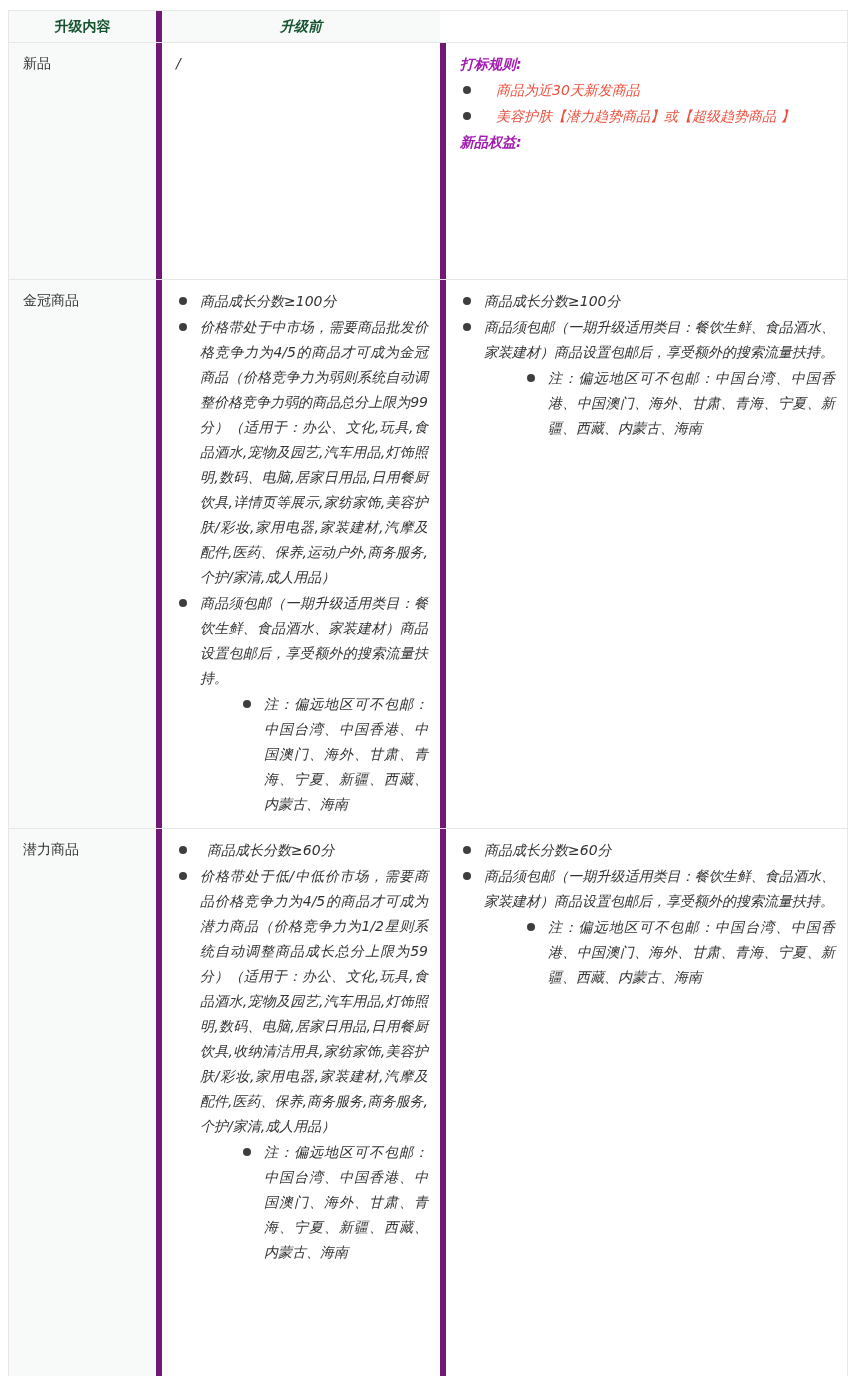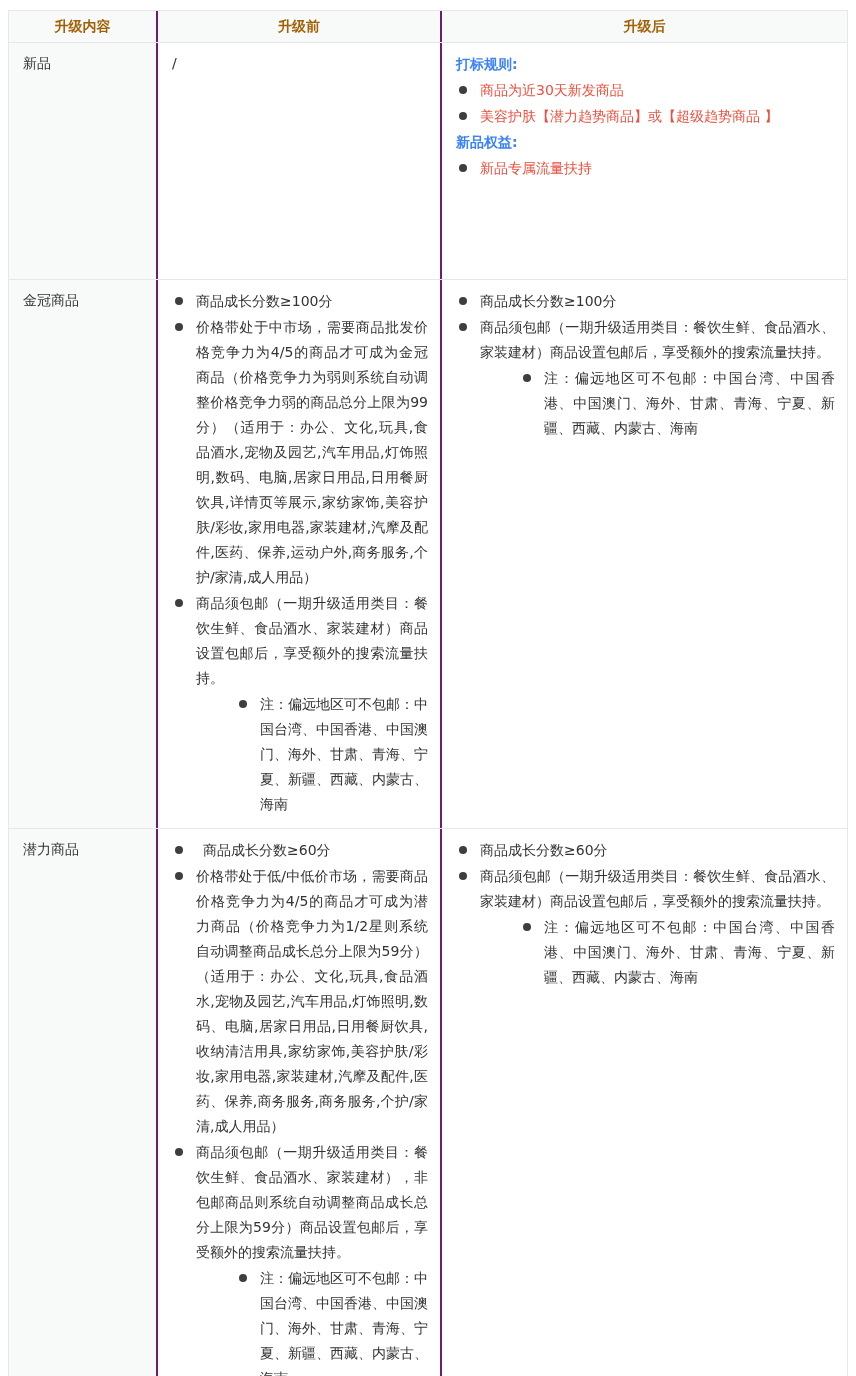--- a/index.html
+++ b/index.html
@@ -23,49 +23,49 @@
     grid-template-columns:147px 284px 1fr;
   }
   .trow + .trow { border-top:1px solid #e7e7e7; }
   .cell {
     padding:8px 12px 10px 14px;
     font-size:14px;
     line-height:25px;
     box-sizing:border-box;
     overflow:hidden;
   }
-  .cell + .cell { border-left:2px solid #701a75; }
+  .cell + .cell { border-left:6px solid #701a75;font-style:italic; }
 
   .header-row { min-height:31px; }
   .header-row .cell {
     background:#f8f9f9;
     text-align:center;
     font-weight:bold;
-    color:#a16207;
+    color:#14532d;
     padding:5px 8px;
     line-height:21px;
   }
   .label-cell { background:#f8f9f9; color:#333333; }
 
   .row-new { min-height:236px; }
   .row-gold { min-height:531px; }
   .row-potential { min-height:558px; }
 
-  .heading { font-weight:bold; color:#3b82f6; margin:1px 0; }
+  .heading { font-weight:bold; color:#a21caf; margin:1px 0; }
 
   .li { display:flex; margin:1px 0; }
   .bullet {
     flex:none;
     width:8px; height:8px;
     border-radius:50%;
     background:#3e3e3e;
     margin:8px 13px 0 3px;
   }
   .t { flex:1; text-align:justify; text-justify:inter-ideograph; }
-  .red { color:#ec4f3d; }
+  .red { color:#ec4f3d;margin-left:12px; }
   .note { margin-left:64px; }
 
   .badge-li .bullet { margin-top:22px; }
   .badge {
     display:inline-block;
     border:3px solid #7cc87c;
     border-radius:12px;
     color:#55ab4c;
     background:#ffffff;
     font-weight:bold;
@@ -79,43 +79,38 @@
 </head>
 <body>
 
 <div class="page">
 
   <div class="upgrade-table">
 
     <div class="trow header-row">
       <div class="cell">升级内容</div>
       <div class="cell">升级前</div>
-      <div class="cell">升级后</div>
     </div>
 
     <div class="trow row-new">
       <div class="cell label-cell">新品</div>
       <div class="cell">
         <div>/</div>
       </div>
       <div class="cell">
         <div class="heading">打标规则:</div>
         <div class="li">
           <span class="bullet"></span>
           <div class="t red">商品为近30天新发商品</div>
         </div>
         <div class="li">
           <span class="bullet"></span>
           <div class="t red">美容护肤【潜力趋势商品】或【超级趋势商品 】</div>
         </div>
         <div class="heading">新品权益:</div>
-        <div class="li">
-          <span class="bullet"></span>
-          <div class="t red">新品专属流量扶持</div>
-        </div>
       </div>
     </div>
 
     <div class="trow row-gold">
       <div class="cell label-cell">金冠商品</div>
       <div class="cell">
         <div class="li">
           <span class="bullet"></span>
           <div class="t">商品成长分数≥100分</div>
         </div>
@@ -152,24 +147,20 @@
       <div class="cell label-cell">潜力商品</div>
       <div class="cell">
         <div class="li">
           <span class="bullet"></span>
           <div class="t"> 商品成长分数≥60分</div>
         </div>
         <div class="li">
           <span class="bullet"></span>
           <div class="t">价格带处于低/中低价市场，需要商品价格竞争力为4/5的商品才可成为潜力商品（价格竞争力为1/2星则系统自动调整商品成长总分上限为59分）（适用于：办公、文化,玩具,食品酒水,宠物及园艺,汽车用品,灯饰照明,数码、电脑,居家日用品,日用餐厨饮具,收纳清洁用具,家纺家饰,美容护肤/彩妆,家用电器,家装建材,汽摩及配件,医药、保养,商务服务,商务服务,个护/家清,成人用品）</div>
         </div>
-        <div class="li">
-          <span class="bullet"></span>
-          <div class="t">商品须包邮（一期升级适用类目：餐饮生鲜、食品酒水、家装建材），非包邮商品则系统自动调整商品成长总分上限为59分）商品设置包邮后，享受额外的搜索流量扶持。</div>
-        </div>
         <div class="li note">
           <span class="bullet"></span>
           <div class="t">注：偏远地区可不包邮：中国台湾、中国香港、中国澳门、海外、甘肃、青海、宁夏、新疆、西藏、内蒙古、海南</div>
         </div>
       </div>
       <div class="cell">
         <div class="li">
           <span class="bullet"></span>
           <div class="t">商品成长分数≥60分</div>
         </div>

